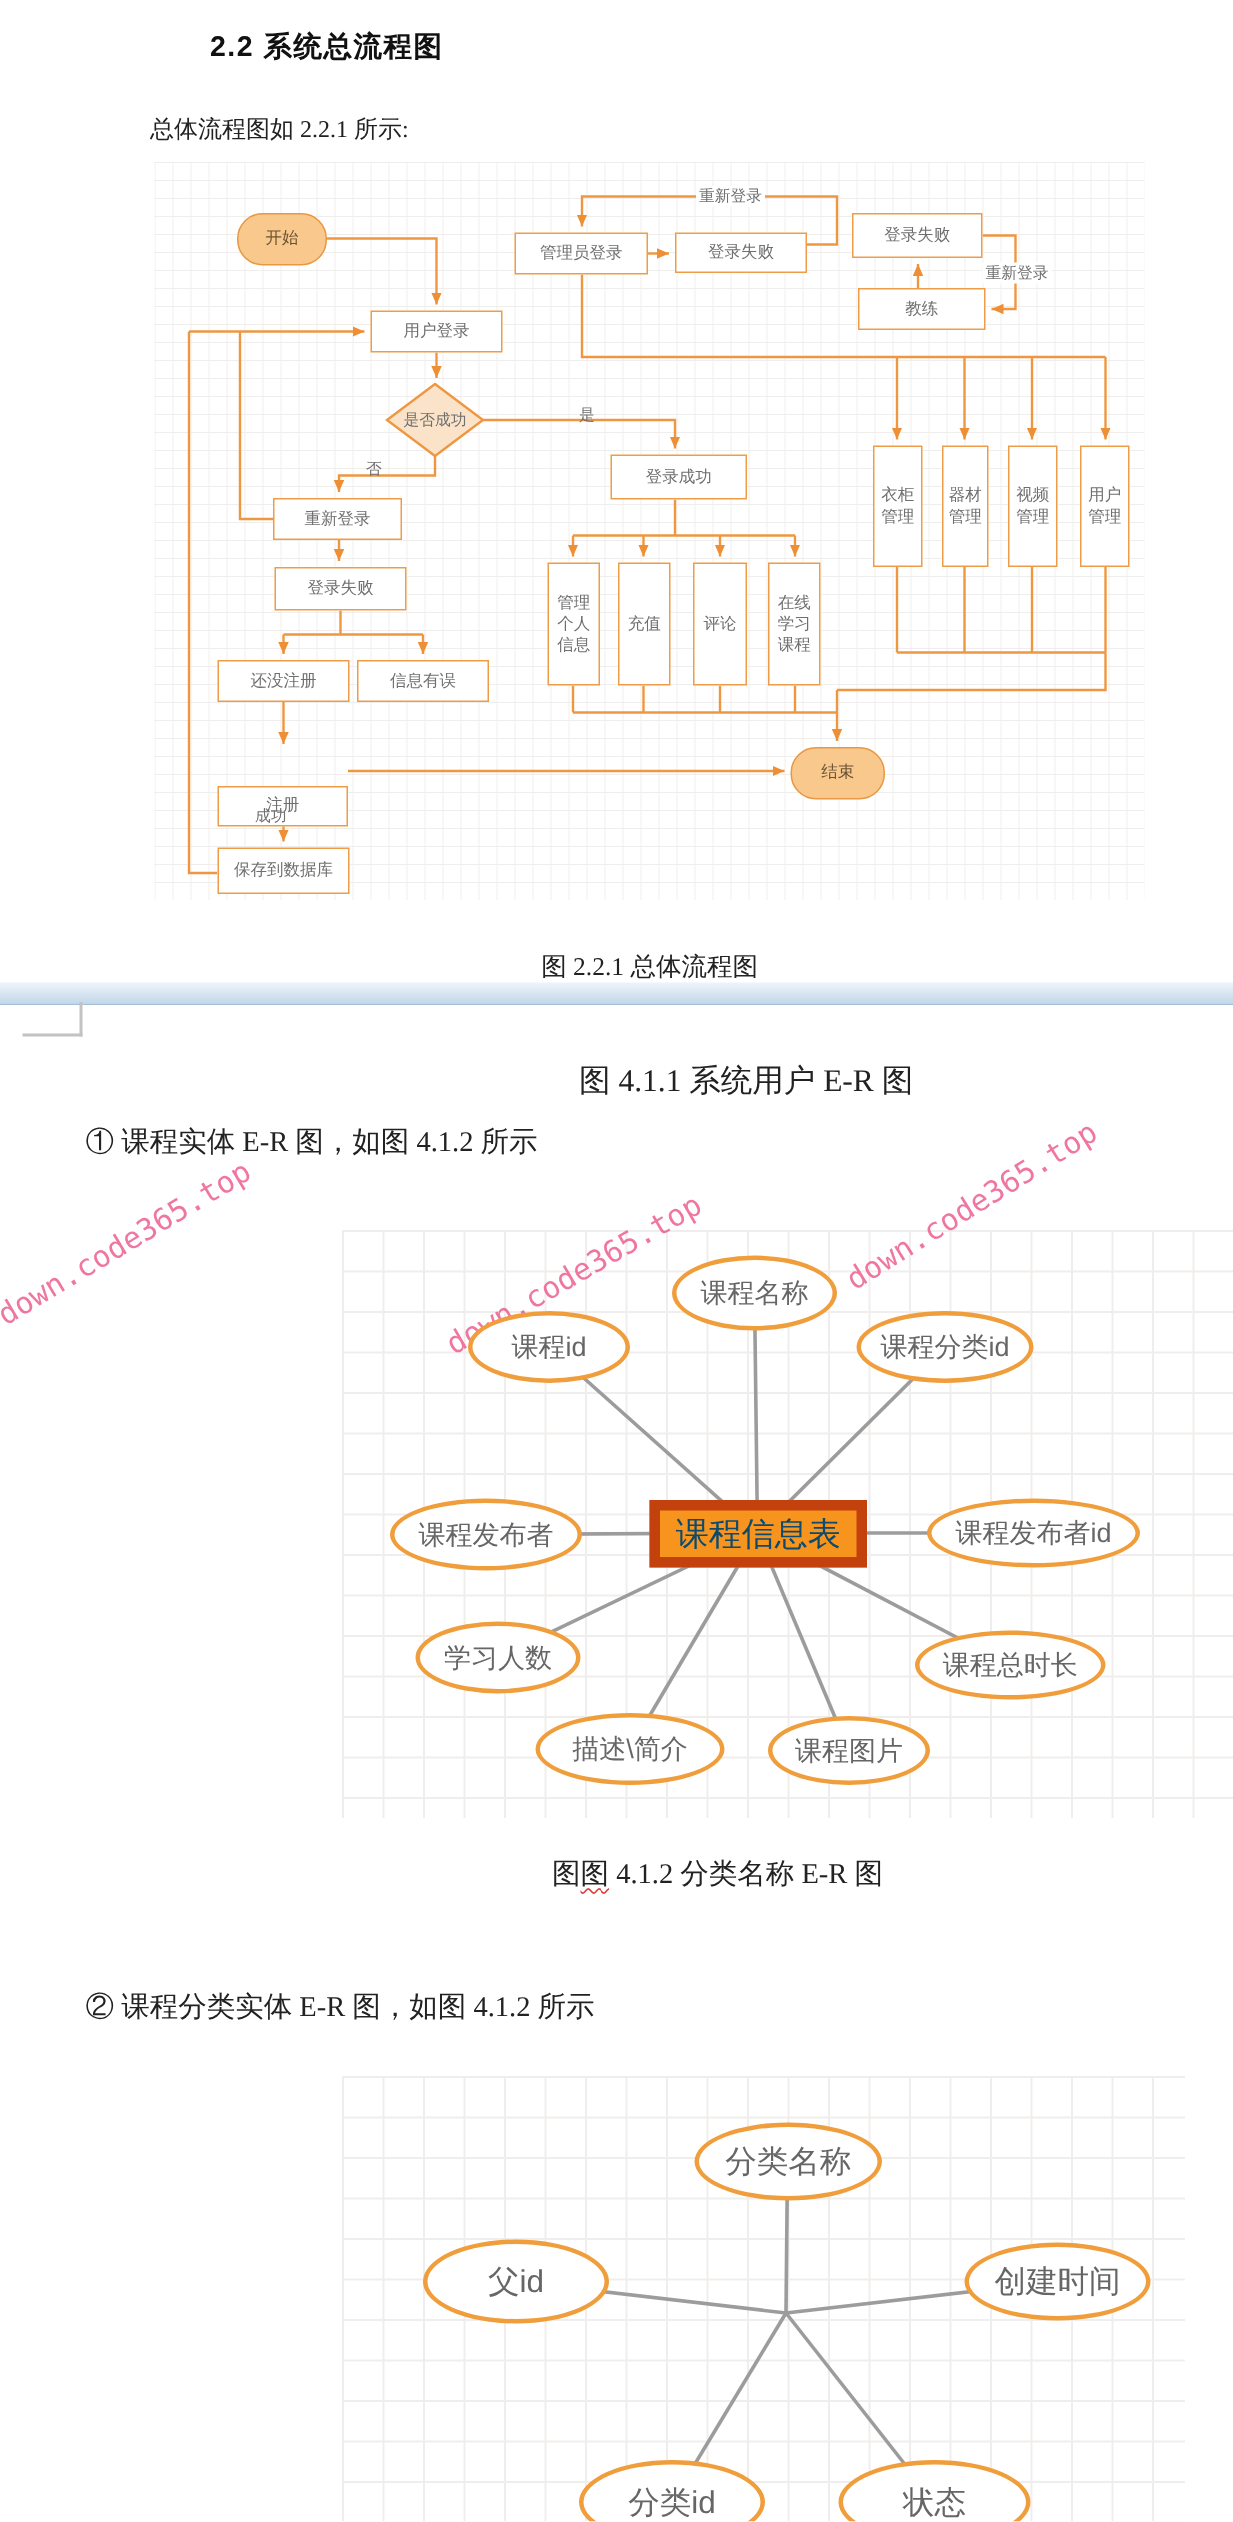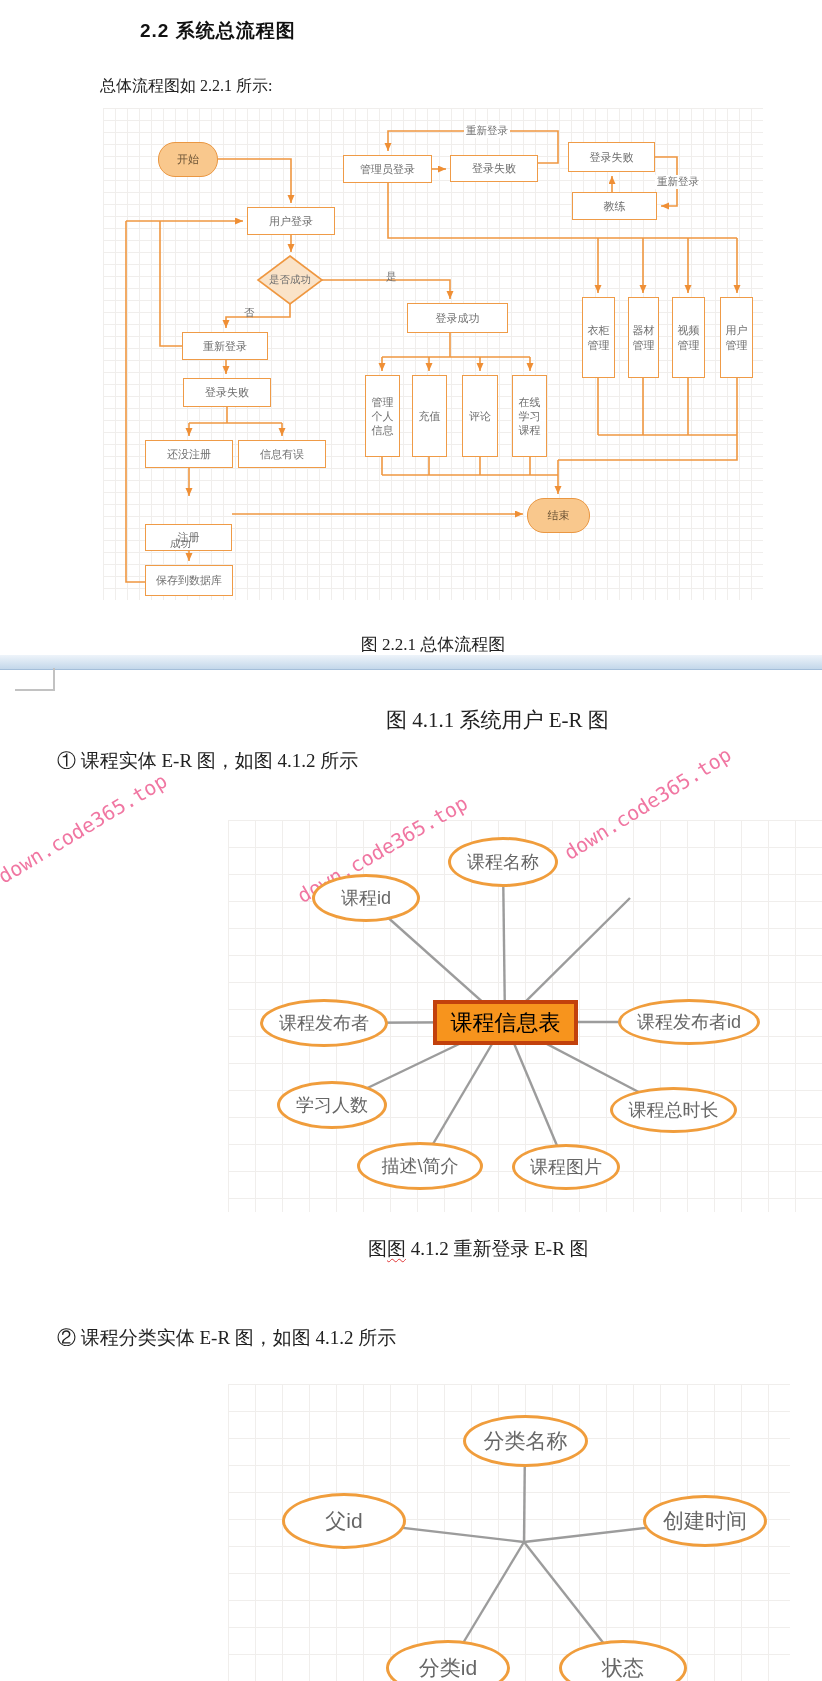--- a/index.html
+++ b/index.html
@@ -37,23 +37,23 @@
   .flabel{position:absolute;font-family:"Liberation Sans","DejaVu Sans",sans-serif;
         font-size:10.5px;color:#6f6f6f;text-align:center;}
   .onwire{background:#fff;padding:0 2px;}
   .dlabel{display:flex;align-items:center;justify-content:center;}
   
   .ell{position:absolute;box-sizing:border-box;border:3px solid #f09d3c;border-radius:50%;
         background:#fff;display:flex;align-items:center;justify-content:center;
         font-family:"Liberation Sans","DejaVu Sans",sans-serif;color:#666;}
   .ell.d1{font-size:18px;}
   .ell.d2{font-size:21px;}
-  .erc{position:absolute;box-sizing:border-box;background:#f7941d;border:4px solid #c2410c;
+  .erc{position:absolute;box-sizing:border-box;background:#f7941d;border:7px solid #c2410c;
         display:flex;align-items:center;justify-content:center;
-        font-family:"Liberation Sans","DejaVu Sans",sans-serif;color:#000000;}
+        font-family:"Liberation Sans","DejaVu Sans",sans-serif;color:#0c4a6e;}
   
   .wm{position:absolute;font-family:"DejaVu Sans Mono","Liberation Mono",monospace;
         font-size:20px;color:#ed558b;opacity:.8;white-space:nowrap;transform-origin:center;}
 </style>
 </head>
 <body>
 
 <div id="page">
 
   <div id="flow-canvas" class="grid"></div>
@@ -131,59 +131,60 @@
     </g>
   </svg>
 
   <div class="sec-heading">2.2 系统总流程图</div>
   <div class="intro">总体流程图如 2.2.1 所示:</div>
   <div class="caption-flow">图 2.2.1 总体流程图</div>
   <div class="page-gap"></div>
   <div class="page-corner"></div>
   <div class="caption-er-user">图 4.1.1 系统用户 E-R 图</div>
   <div class="list-item-1">① 课程实体 E-R 图，如图 4.1.2 所示</div>
-  <div class="caption-er-course"><span>图</span><span class="flagged">图</span><span> 4.1.2 重新登录 E-R 图</span></div>
+  <div class="caption-er-course"><span>图</span><span class="flagged">图</span><span> 4.1.2 分类名称 E-R 图</span></div>
   <div class="list-item-2">② 课程分类实体 E-R 图，如图 4.1.2 所示</div>
 
   <div class="wm" style="left:-15px;top:812px;width:210px;transform:rotate(-31deg);">down.code365.top</div>
   <div class="wm" style="left:285px;top:833px;width:210px;transform:rotate(-30deg);">down.code365.top</div>
   <div class="wm" style="left:550px;top:787px;width:210px;transform:rotate(-32deg);">down.code365.top</div>
 
   <div class="fpill" style="left:158px;top:142px;width:60px;height:35px;">开始</div>
   <div class="fbox" style="left:247px;top:207px;width:88px;height:28px;">用户登录</div>
   <div class="flabel dlabel" style="left:258px;top:256px;width:64px;height:48px;">是否成功</div>
   <div class="fbox" style="left:182px;top:332px;width:86px;height:28px;">重新登录</div>
   <div class="fbox" style="left:183px;top:378px;width:88px;height:29px;">登录失败</div>
   <div class="fbox" style="left:145px;top:440px;width:88px;height:28px;">还没注册</div>
   <div class="fbox" style="left:238px;top:440px;width:88px;height:28px;">信息有误</div>
   <div class="fbox" style="left:145px;top:524px;width:87px;height:27px;">注册</div>
   <div class="fbox" style="left:145px;top:565px;width:88px;height:31px;">保存到数据库</div>
   <div class="fbox" style="left:343px;top:155px;width:89px;height:28px;">管理员登录</div>
   <div class="fbox" style="left:450px;top:155px;width:88px;height:27px;">登录失败</div>
   <div class="fbox" style="left:568px;top:142px;width:87px;height:30px;">登录失败</div>
   <div class="fbox" style="left:572px;top:192px;width:85px;height:28px;">教练</div>
-  <div class="fbox" style="left:407px;top:303px;width:101px;height:30px;">登录成功</div>
+  <div class="fbox" style="left:407px;top:303px;width:91px;height:30px;">登录成功</div>
   <div class="fbox tall" style="left:365px;top:375px;width:35px;height:82px;">管理个人信息</div>
   <div class="fbox tall" style="left:412px;top:375px;width:35px;height:82px;">充值</div>
   <div class="fbox tall" style="left:462px;top:375px;width:36px;height:82px;">评论</div>
   <div class="fbox tall" style="left:512px;top:375px;width:35px;height:82px;">在线学习课程</div>
   <div class="fbox tall" style="left:582px;top:297px;width:33px;height:81px;">衣柜管理</div>
   <div class="fbox tall" style="left:628px;top:297px;width:31px;height:81px;">器材管理</div>
   <div class="fbox tall" style="left:672px;top:297px;width:33px;height:81px;">视频管理</div>
   <div class="fbox tall" style="left:720px;top:297px;width:33px;height:81px;">用户管理</div>
   <div class="fpill" style="left:527px;top:498px;width:63px;height:35px;">结束</div>
 
   <span class="flabel" style="left:386px;top:270px;">是</span>
   <span class="flabel" style="left:244px;top:306px;">否</span>
   <span class="flabel" style="left:170px;top:537px;">成功</span>
   <span class="flabel onwire" style="left:464px;top:124px;">重新登录</span>
   <span class="flabel onwire" style="left:655px;top:175px;">重新登录</span>
 
   <div class="ell d1" style="left:448px;top:837px;width:110px;height:50px;">课程名称</div>
   <div class="ell d1" style="left:312px;top:874px;width:108px;height:48px;">课程id</div>
+  <div class="ell d1" style="left:571px;top:874px;width:118px;height:48px;">课程分类id</div>
   <div class="ell d1" style="left:260px;top:999px;width:128px;height:48px;">课程发布者</div>
   <div class="ell d1" style="left:618px;top:999px;width:142px;height:46px;">课程发布者id</div>
   <div class="ell d1" style="left:277px;top:1081px;width:110px;height:48px;">学习人数</div>
   <div class="ell d1" style="left:610px;top:1087px;width:127px;height:46px;font-family:Liberation Serif, serif;">课程总时长</div>
   <div class="ell d1" style="left:357px;top:1142px;width:126px;height:48px;">描述\简介</div>
   <div class="ell d1" style="left:512px;top:1144px;width:108px;height:46px;">课程图片</div>
   <div class="erc" style="left:433px;top:1000px;width:145px;height:45px;font-size:22px;">课程信息表</div>
 
   <div class="ell d2" style="left:463px;top:1415px;width:125px;height:52px;">分类名称</div>
   <div class="ell d2" style="left:282px;top:1493px;width:124px;height:56px;">父id</div>

